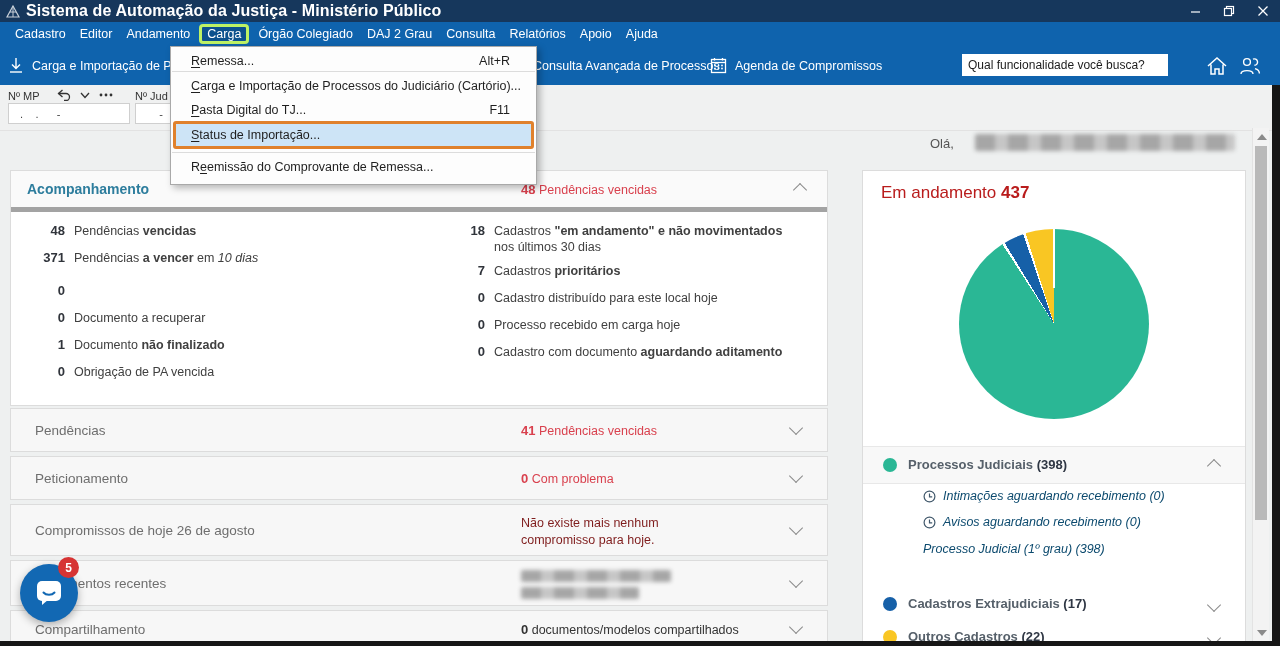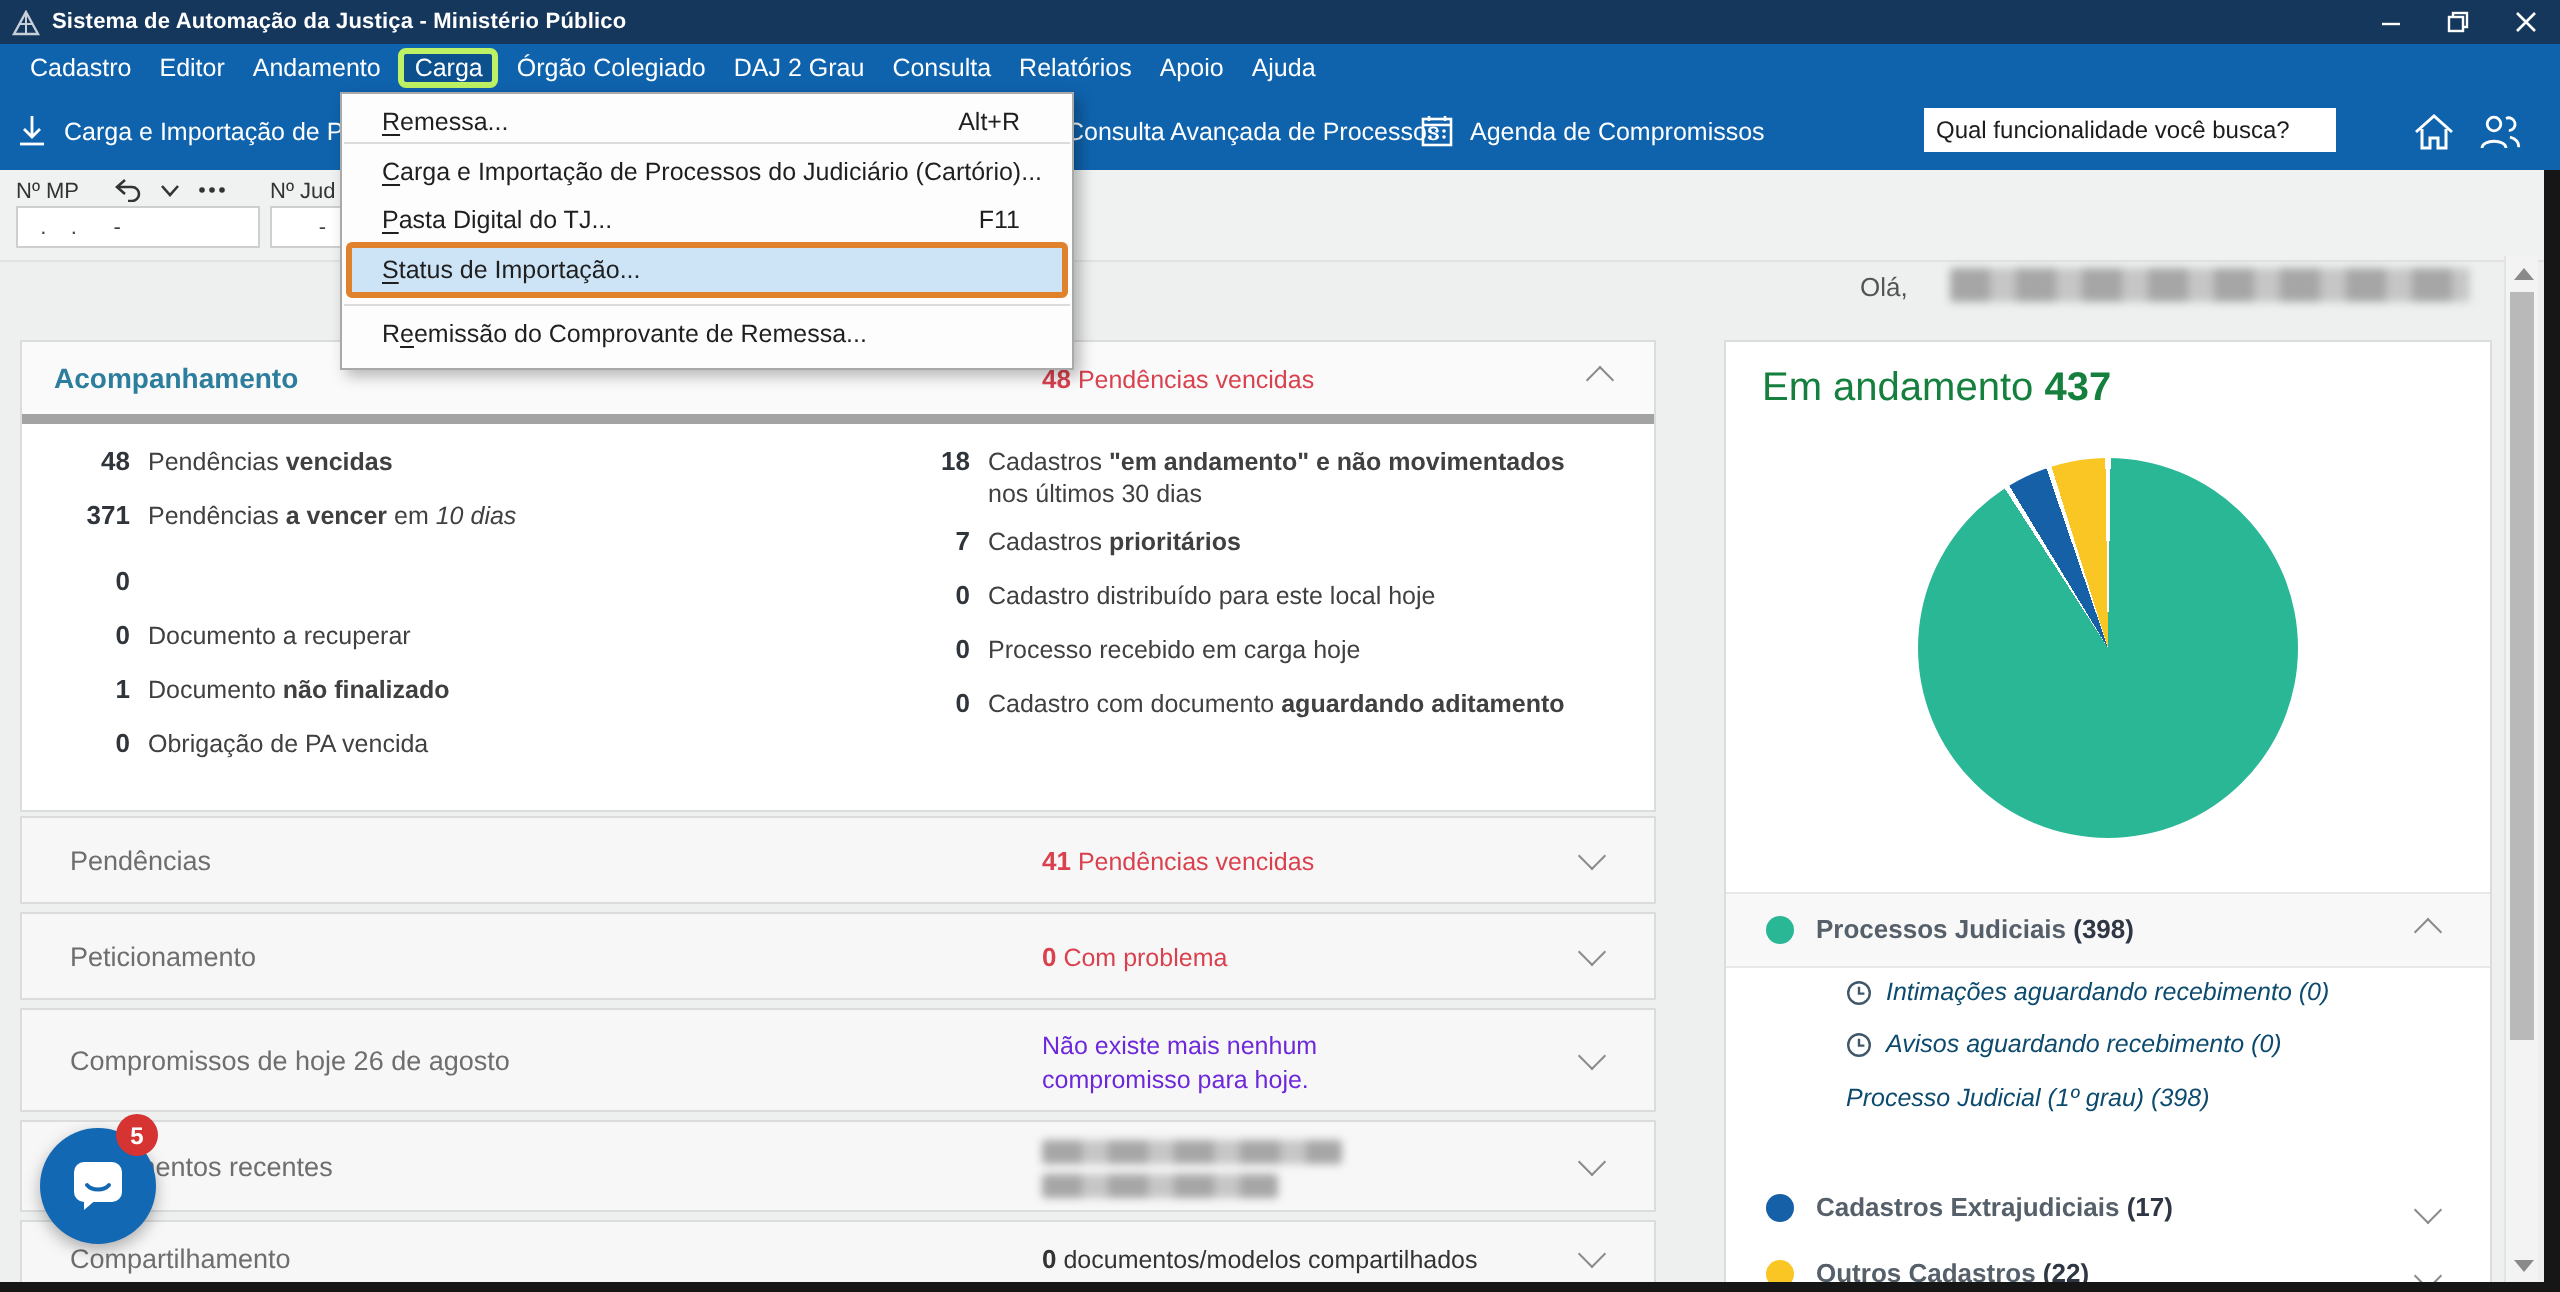--- a/index.html
+++ b/index.html
@@ -2,21 +2,21 @@
 <html><head>
 <meta charset="utf-8">
 <style>
   html,body{margin:0;padding:0;}
   body{width:1280px;height:646px;overflow:hidden;font-family:"Liberation Sans",sans-serif;-webkit-font-smoothing:antialiased;}
   .screen{position:relative;width:1280px;height:646px;background:#eef0f0;overflow:hidden;}
 
   
   .titlebar{position:absolute;left:0;top:0;width:1280px;height:22px;background:#16375c;display:flex;align-items:center;color:#fff;}
   .titlebar .app-ico{margin:0 6px 0 6px;display:flex;align-items:center;}
-  .titlebar .ttl{font-size:11px;font-weight:bold;letter-spacing:.1px;}
+  .titlebar .ttl{font-size:16px;font-weight:bold;letter-spacing:.1px;}
   .win-controls{position:absolute;right:0;top:0;height:22px;display:flex;}
   .win-btn{width:34px;height:22px;display:flex;align-items:center;justify-content:center;}
 
   
   .menubar{position:absolute;left:0;top:22px;width:1280px;height:24px;background:#0f63ad;display:flex;align-items:center;color:#fff;font-size:12.5px;padding-left:8px;box-sizing:border-box;}
   .menu-item{padding:3px 7px;white-space:nowrap;}
   .menu-item.active{background:rgba(0,0,0,.18);border:3px solid #bef264;border-radius:4px;padding:0px 5px;margin:0 2px;}
 
   
   .toolbar{position:absolute;left:0;top:46px;width:1280px;height:39px;background:#0f63ad;color:#fff;font-size:12.5px;}
@@ -55,26 +55,26 @@
   .stat-col{position:absolute;top:52px;}
   .stat-row{display:flex;margin-bottom:11px;line-height:16px;}
   .stat-num{width:34px;text-align:right;font-weight:bold;font-size:13px;color:#30343b;flex:none;}
   .stat-lbl{margin-left:9px;font-size:12.5px;color:#404040;}
   .stat-lbl i{font-style:italic;}
 
   .cpanel{position:absolute;left:10px;width:818px;background:#f7f7f7;border:1px solid #dcdcdc;box-sizing:border-box;}
   .cp-title{position:absolute;left:24px;font-size:13.5px;color:#6e6e6e;}
   .cp-status{position:absolute;left:510px;font-size:12.5px;}
   .cp-status b{font-size:13px;}
-  .cp-status.gray{color:#6d28d9;width:210px;line-height:17px;}
+  .cp-status.gray{color:#7f1d1d;width:210px;line-height:17px;}
   .cp-status.dark{color:#333;}
   .cp-chev{position:absolute;right:26px;}
 
   
-  .r-title{position:absolute;left:18px;top:12px;font-size:20px;color:#15803d;}
+  .r-title{position:absolute;left:18px;top:12px;font-size:17px;color:#b91c1c;}
   .r-title b{font-weight:bold;}
   .pie{position:absolute;left:96px;top:58px;width:190px;height:190px;border-radius:50%;}
   .lg-row{position:absolute;left:0;width:382px;height:36px;}
   .lg-row.first{background:#f8f8f8;border-top:1px solid #e8e8e8;border-bottom:1px solid #e8e8e8;}
   .lg-dot{position:absolute;left:20px;top:11px;width:14px;height:14px;border-radius:50%;}
   .lg-lbl{position:absolute;left:45px;top:10px;font-size:13px;font-weight:bold;color:#56606a;}
   .lg-lbl b{color:#2f3744;}
   .lg-chev{position:absolute;right:26px;top:14px;}
   .sub-row{position:absolute;left:60px;display:flex;align-items:center;gap:7px;font-size:12.5px;font-style:italic;color:#0c4a6e;}
 

